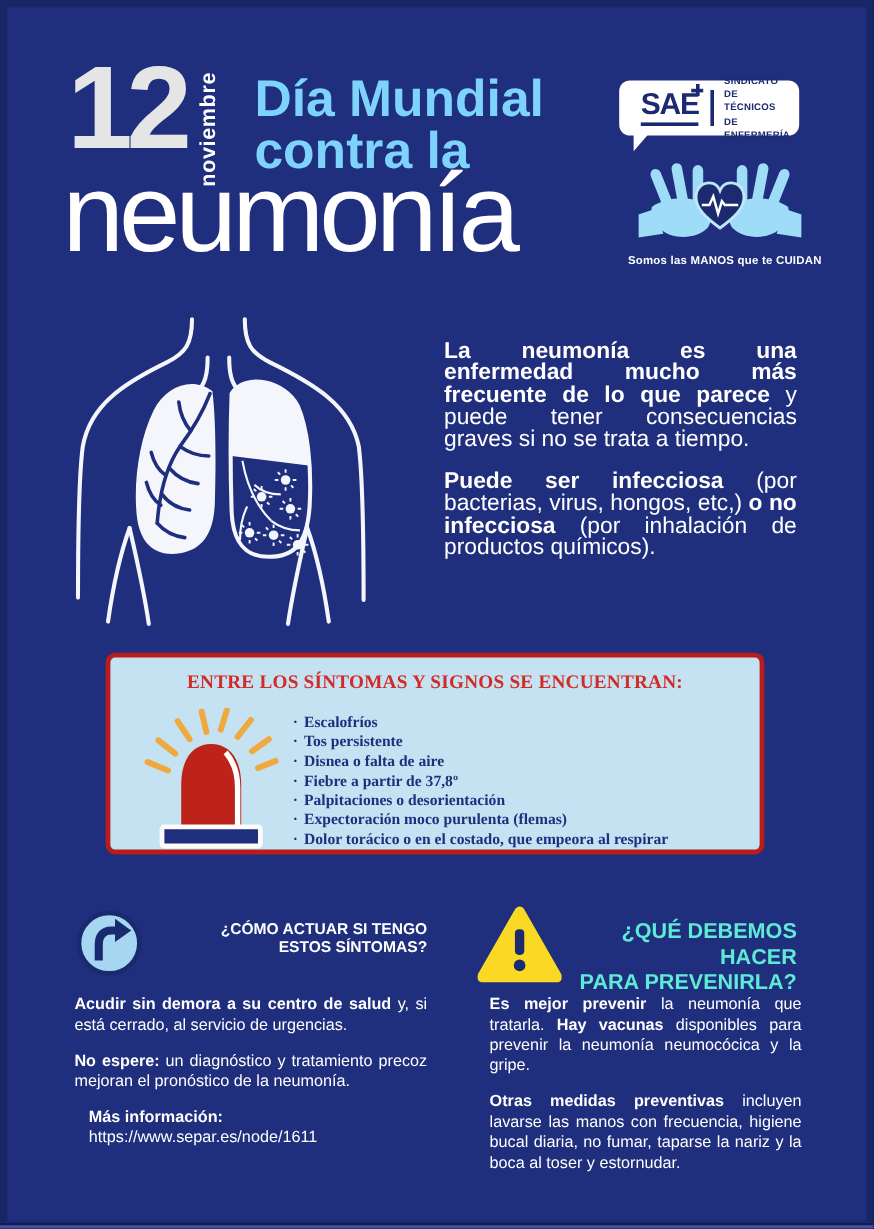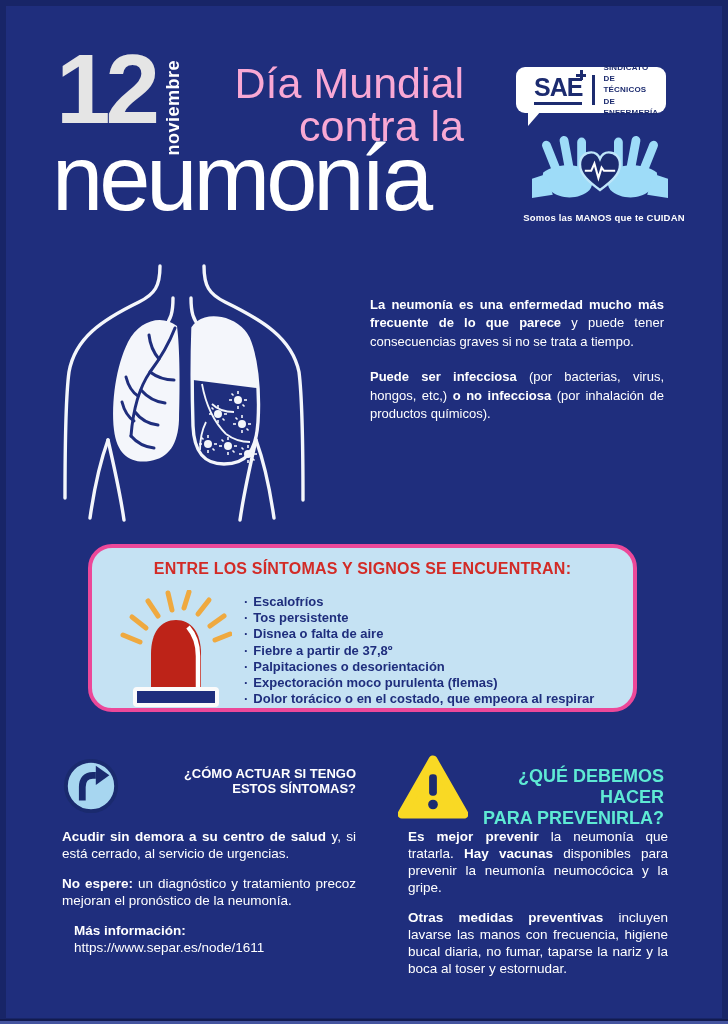--- a/index.html
+++ b/index.html
@@ -6,41 +6,41 @@
   .poster{
     position:relative;width:728px;height:1024px;overflow:hidden;
     background:#1f2e7d;
     box-shadow:inset 0 0 0 6px rgba(5,10,40,.25);
     font-family:"Liberation Sans", sans-serif;color:#fff;
   }
   b{font-weight:bold;}
   
   .day-num{position:absolute;left:56px;top:40px;font-size:98px;font-weight:bold;letter-spacing:-5px;line-height:1;color:#e5e5e5;}
   .month-vert{position:absolute;left:163px;top:60px;writing-mode:vertical-rl;transform:rotate(180deg);font-size:18px;font-weight:bold;letter-spacing:.5px;color:#fff;}
-  .title-col{position:absolute;left:212px;top:62px;width:252px;text-align:right;font-size:43px;font-weight:normal;line-height:1.0;color:#f9a8d4;}
+  .title-col{position:absolute;left:212px;top:62px;width:252px;text-align:left;font-size:43px;font-weight:bold;line-height:1.0;color:#7dd3fc;}
   .title-big{position:absolute;left:52px;top:132px;font-size:92px;font-weight:normal;letter-spacing:-4px;line-height:1;color:#fff;}
   
   .bubble{position:absolute;left:516px;top:67px;width:150px;height:46px;background:#fff;border-radius:9px;display:flex;align-items:center;padding:4px 8px 4px 18px;box-sizing:border-box;}
   .bubble-tail{position:absolute;left:528px;top:111px;width:0;height:0;border-top:15px solid #fff;border-right:13px solid transparent;}
   .sae-word{position:relative;font-size:25px;font-weight:bold;color:#1c2b6f;letter-spacing:-1px;line-height:1;text-align:right;}
   .sae-bar{height:2.5px;background:#1c2b6f;margin-top:2px;width:100%;}
   .sae-cross{position:absolute;right:-4px;top:-5px;width:10px;height:10px;}
   .sae-cross i{position:absolute;background:#1c2b6f;}
   .sae-cross i.v{left:3.5px;top:0;width:3px;height:10px;}
   .sae-cross i.h{left:0;top:3.5px;width:10px;height:3px;}
   .sae-div{width:3px;height:30px;background:#1c2b6f;margin:0 8px 0 10px;flex:none;}
   .org{font-size:8px;font-weight:bold;color:#1c2b6f;line-height:1.4;letter-spacing:.2px;}
   .hands{position:absolute;left:532px;top:134px;}
   .tagline{position:absolute;left:506px;top:212px;width:196px;text-align:center;font-size:9.5px;font-weight:bold;letter-spacing:.2px;color:#fff;}
   
   .lungs{position:absolute;left:42px;top:264px;}
-  .intro{position:absolute;left:370px;top:296px;width:294px;font-size:13px;line-height:18.4px;text-align:justify;}
+  .intro{position:absolute;left:370px;top:284px;width:294px;font-size:19px;line-height:18.4px;text-align:justify;}
   .intro p{margin:0 0 17px 0;}
   
-  .sym-box{position:absolute;left:88px;top:544px;width:549px;height:168px;background:#c5e2f3;border:4px solid #ec4899;border-radius:24px;box-sizing:border-box;}
+  .sym-box{position:absolute;left:88px;top:544px;width:549px;height:168px;background:#c5e2f3;border:4px solid #b91c1c;border-radius:8px;box-sizing:border-box;font-family:Liberation Serif, serif;}
   .sym-title{margin-top:12px;text-align:center;font-size:16px;font-weight:bold;color:#d22b26;letter-spacing:.2px;}
   .siren{position:absolute;left:28px;top:42px;}
   .sym-list{position:absolute;left:152px;top:46px;margin:0;padding:0;list-style:none;font-size:13px;font-weight:bold;color:#1f2e7d;line-height:16.2px;}
   .sym-list .blt{margin-right:5px;}
   
   .turn-icon{position:absolute;left:62px;top:757px;}
   .act-head{position:absolute;left:118px;top:766px;width:238px;text-align:right;font-size:13px;font-weight:bold;line-height:1.18;color:#fff;}
   .act-body{position:absolute;left:62px;top:828px;width:294px;font-size:13.5px;line-height:17px;}
   .act-body p{margin:0 0 13px 0;text-align:justify;}
   .act-body p.plain{text-align:left;margin-bottom:0;padding-left:12px;}

